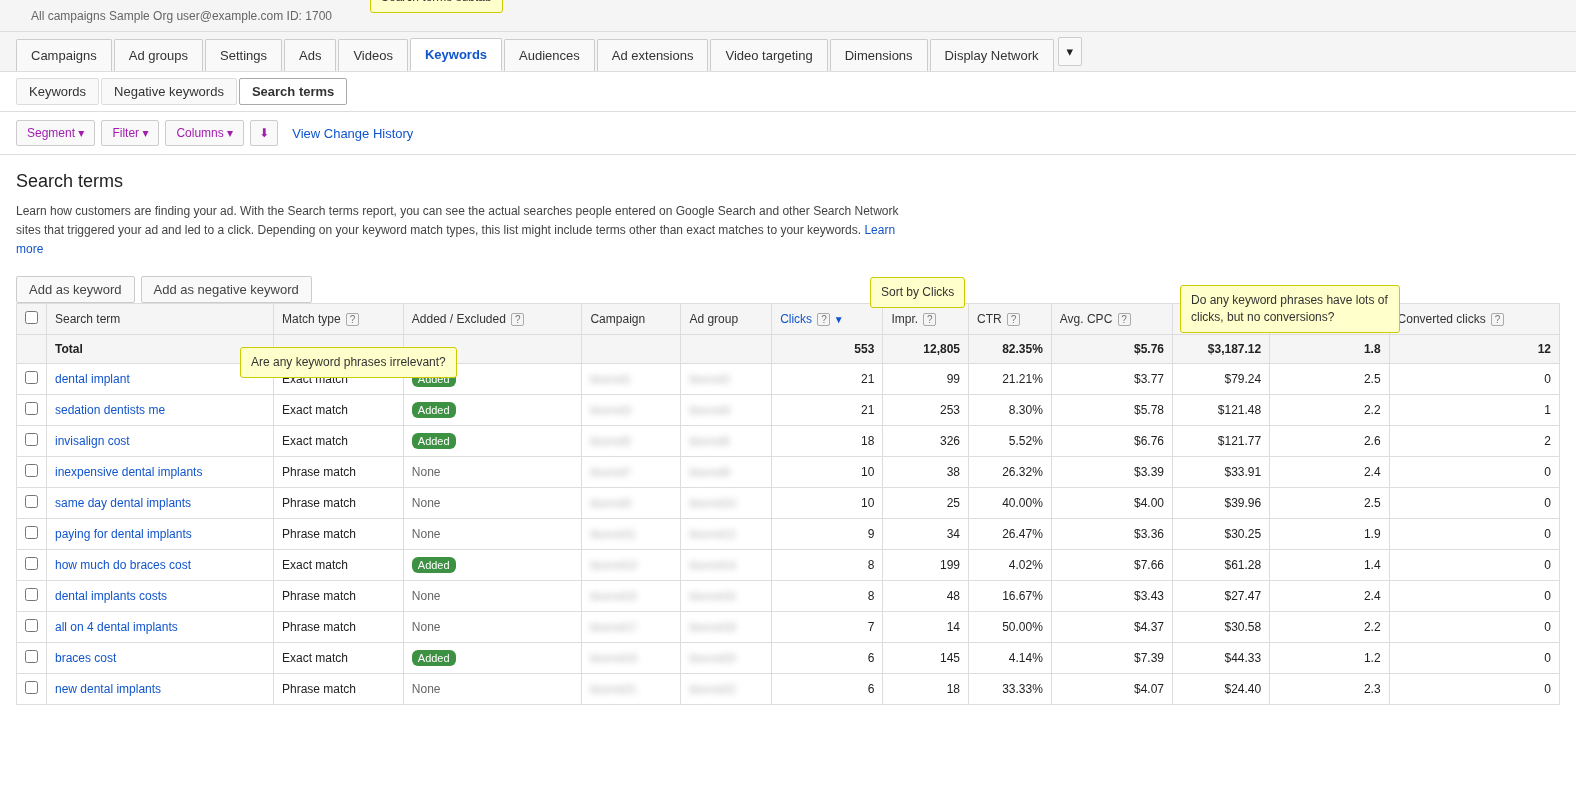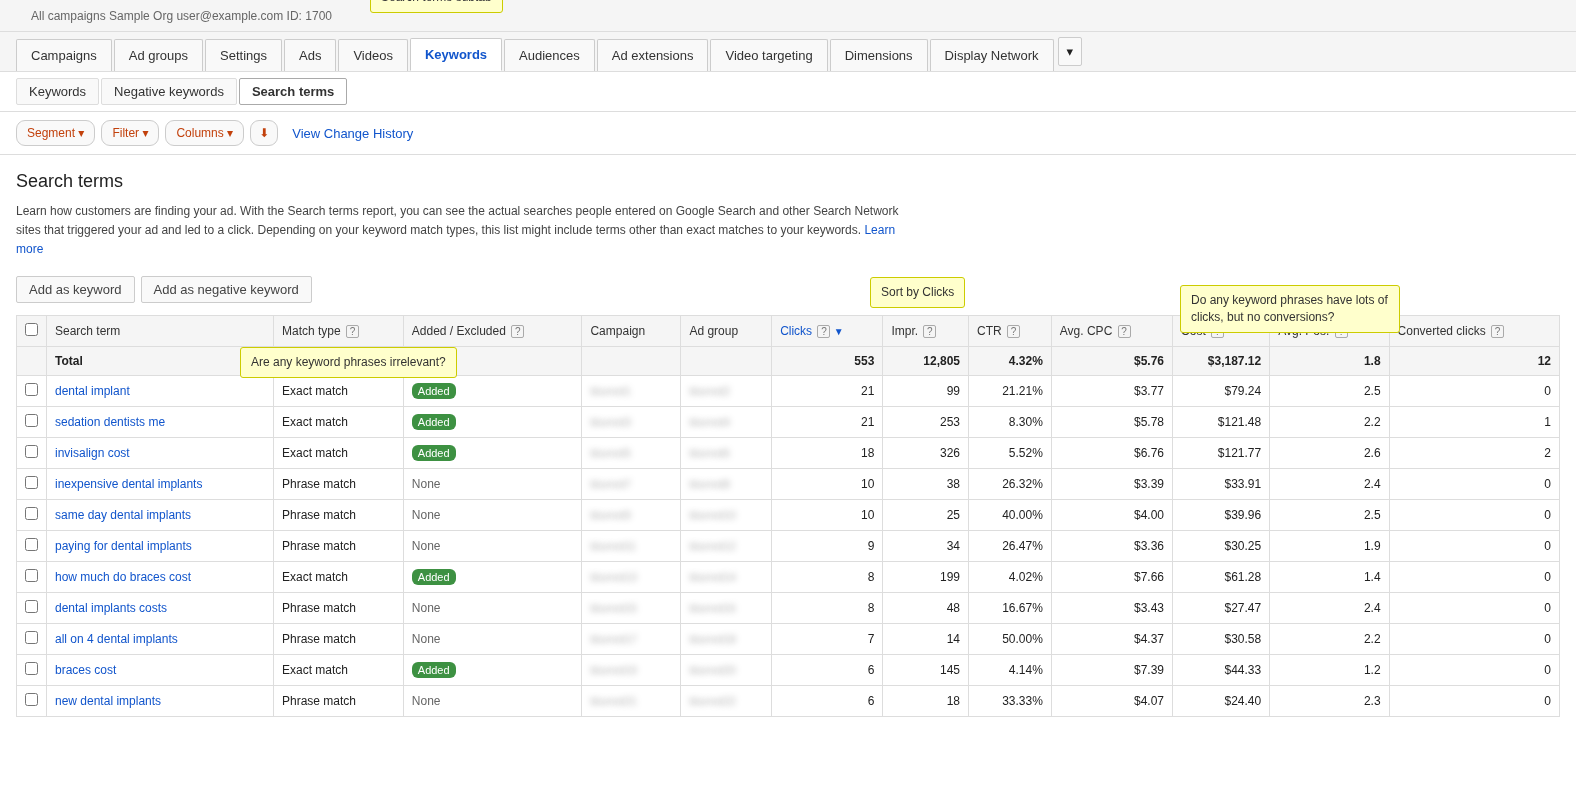--- a/index.html
+++ b/index.html
@@ -40,38 +40,38 @@
       margin-right: 2px;
       border-radius: 2px;
     }
     .sub-nav .subtab.active { background: #fff; color: #333; font-weight: bold; border-color: #aaa; }
 
     
     .toolbar { display: flex; align-items: center; padding: 8px 16px; border-bottom: 1px solid #ddd; background: #fff; gap: 6px; }
     .toolbar .btn {
       padding: 5px 10px;
       font-size: 12px;
-      color: #c2410c;
+      color: #a21caf;
       cursor: pointer;
       border: 1px solid #ccc;
       background: #f9f9f9;
-      border-radius: 9px;
+      border-radius: 2px;
       display: flex; align-items: center; gap: 4px;
     }
     .toolbar .download-btn { padding: 5px 8px; }
     .toolbar .link { color: #1155cc; text-decoration: none; font-size: 13px; margin-left: 8px; cursor: pointer; }
 
     
     .content { padding: 16px; position: relative; }
     .section-title { font-size: 18px; font-weight: normal; margin-bottom: 10px; }
     .section-desc { font-size: 12px; color: #444; line-height: 1.6; margin-bottom: 16px; max-width: 900px; }
     .section-desc a { color: #1155cc; text-decoration: none; }
 
     
-    .action-row { display: flex; gap: 6px; margin-bottom: 12px; }
+    .action-row { display: flex; gap: 6px; }
     .action-btn {
       padding: 5px 12px;
       font-size: 13px;
       color: #444;
       border: 1px solid #ccc;
       background: #f9f9f9;
       border-radius: 2px;
       cursor: pointer;
     }
 
@@ -250,21 +250,21 @@
 
       <tr class="total-row">
         <td class="cb-col"></td>
         <td>Total</td>
         <td></td>
         <td></td>
         <td></td>
         <td></td>
         <td class="num">553</td>
         <td class="num">12,805</td>
-        <td class="num">4.32%</td>
+        <td class="num">82.35%</td>
         <td class="num">$5.76</td>
         <td class="num">$3,187.12</td>
         <td class="num">1.8</td>
         <td class="num">12</td>
       </tr>
     <tr>
       <td class="cb-col">
         <input type="checkbox" style="">
       </td>
       <td style="color:#1155cc;cursor:pointer;">dental implant</td>

